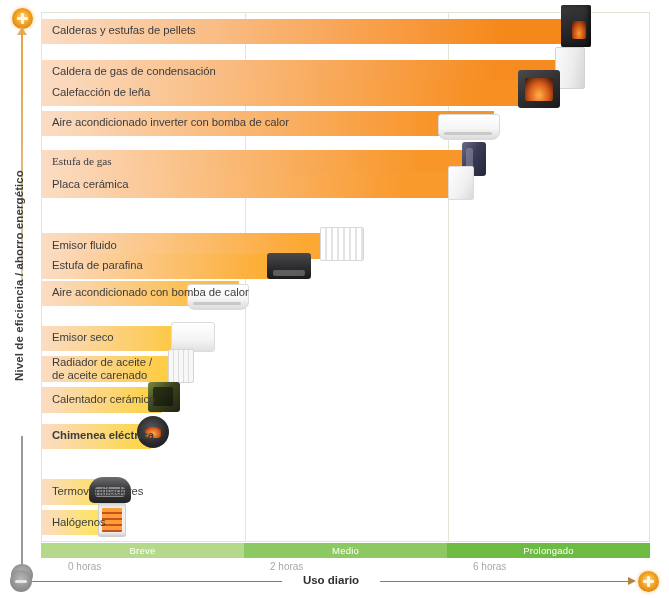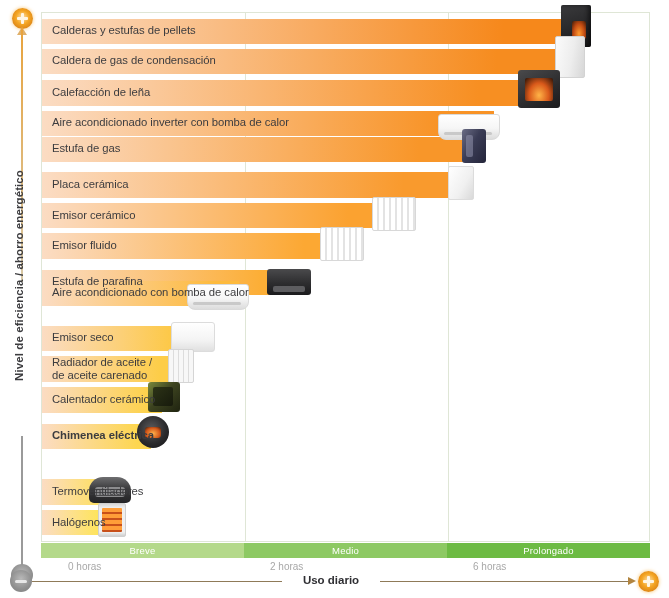--- a/index.html
+++ b/index.html
@@ -413,56 +413,51 @@
 
   <div class="panel">
     <div class="gridline" style="left:203px"></div>
     <div class="gridline" style="left:406px"></div>
     <div class="rows" id="rows">
         <div class="row" style="top: 3px; height: 30.7059px;">
           <div class="bar" style="width: 525px; height: 25.7059px; top: 2.5px; background: linear-gradient(to right, rgb(251, 220, 195) 0%, rgb(246, 136, 27) 88%, rgb(246, 136, 27) 100%);"></div>
           <div class="thumb t-pellet" style="width: 30px; height: 42px; left: 519px; top: -10.6471px;"></div>
           <div class="row-label">Calderas y estufas de pellets</div>
         </div>
-        <div class="row" style="top: 33px; height: 30.7059px;">
+        <div class="row" style="top: 44px; height: 30.7059px;">
           <div class="bar" style="width: 517px; height: 25.7059px; top: 2.5px; background: linear-gradient(to right, rgb(251, 220, 195) 0%, rgb(246, 140, 31) 88%, rgb(246, 140, 31) 100%);"></div>
           <div class="thumb t-boiler" style="width: 28px; height: 40px; left: 513px; top: -9.64706px;"></div>
           <div class="row-label">Caldera de gas de condensación</div>
         </div>
         <div class="row" style="top: 64.4118px; height: 30.7059px;">
           <div class="bar" style="width: 496px; height: 25.7059px; top: 2.5px; background: linear-gradient(to right, rgb(251, 220, 195) 0%, rgb(247, 143, 34) 88%, rgb(247, 143, 34) 100%);"></div>
           <div class="thumb t-wood" style="width: 42px; height: 38px; left: 476px; top: -7.64706px;"></div>
           <div class="row-label">Calefacción de leña</div>
         </div>
         <div class="row" style="top: 95.1176px; height: 30.7059px;">
           <div class="bar" style="width: 452px; height: 25.7059px; top: 2.5px; background: linear-gradient(to right, rgb(251, 220, 195) 0%, rgb(248, 147, 38) 88%, rgb(248, 147, 38) 100%);"></div>
           <div class="thumb t-split" style="width: 60px; height: 24px; left: 396px; top: 6.35294px;"></div>
           <div class="row-label">Aire acondicionado inverter con bomba de calor</div>
         </div>
-        <div class="row" style="top: 121px; height: 30.7059px;">
+        <div class="row" style="top: 134px; height: 30.7059px; font-family: Liberation Serif, serif;">
           <div class="bar" style="width: 428px; height: 25.7059px; top: 2.5px; background: linear-gradient(to right, rgb(251, 220, 195) 0%, rgb(248, 150, 41) 88%, rgb(248, 150, 41) 100%);"></div>
           <div class="thumb t-gasstove" style="width: 24px; height: 34px; left: 420px; top: -4.64706px;"></div>
           <div class="row-label">Estufa de gas</div>
         </div>
         <div class="row" style="top: 156.529px; height: 30.7059px;">
           <div class="bar" style="width: 411px; height: 25.7059px; top: 2.5px; background: linear-gradient(to right, rgb(251, 220, 195) 0%, rgb(249, 154, 45) 88%, rgb(249, 154, 45) 100%);"></div>
           <div class="thumb t-ceramicplate" style="width: 24px; height: 32px; left: 406px; top: -3.64706px;"></div>
           <div class="row-label">Placa cerámica</div>
         </div>
-        <div class="row" style="top: 187.235px; height: 30.7059px;">
-          <div class="bar" style="width: 348px; height: 25.7059px; top: 2.5px; background: linear-gradient(to right, rgb(251, 220, 195) 0%, rgb(251, 162, 48) 88%, rgb(251, 162, 48) 100%);"></div>
-          <div class="thumb t-rad" style="width: 42px; height: 32px; left: 330px; top: -3.64706px;"></div>
-          <div class="row-label">Emisor cerámico</div>
-        </div>
         <div class="row" style="top: 217.941px; height: 30.7059px;">
           <div class="bar" style="width: 298px; height: 25.7059px; top: 2.5px; background: linear-gradient(to right, rgb(251, 220, 195) 0%, rgb(252, 168, 51) 88%, rgb(252, 168, 51) 100%);"></div>
           <div class="thumb t-rad" style="width: 42px; height: 32px; left: 278px; top: -3.64706px;"></div>
           <div class="row-label">Emisor fluido</div>
         </div>
-        <div class="row" style="top: 254px; height: 30.7059px;">
+        <div class="row" style="top: 238px; height: 30.7059px;">
           <div class="bar" style="width: 249px; height: 25.7059px; top: 2.5px; background: linear-gradient(to right, rgb(251, 220, 195) 0%, rgb(252, 174, 54) 88%, rgb(252, 174, 54) 100%);"></div>
           <div class="thumb t-paraffin" style="width: 44px; height: 26px; left: 225px; top: 2.35294px;"></div>
           <div class="row-label">Estufa de parafina</div>
         </div>
         <div class="row" style="top: 265px; height: 30.7059px;">
           <div class="bar" style="width: 197px; height: 25.7059px; top: 2.5px; background: linear-gradient(to right, rgb(251, 220, 195) 0%, rgb(253, 186, 61) 88%, rgb(253, 186, 61) 100%);"></div>
           <div class="thumb t-split" style="width: 60px; height: 24px; left: 145px; top: 6.35294px;"></div>
           <div class="row-label">Aire acondicionado con bomba de calor</div>
         </div>
         <div class="row" style="top: 310.059px; height: 30.7059px;">

